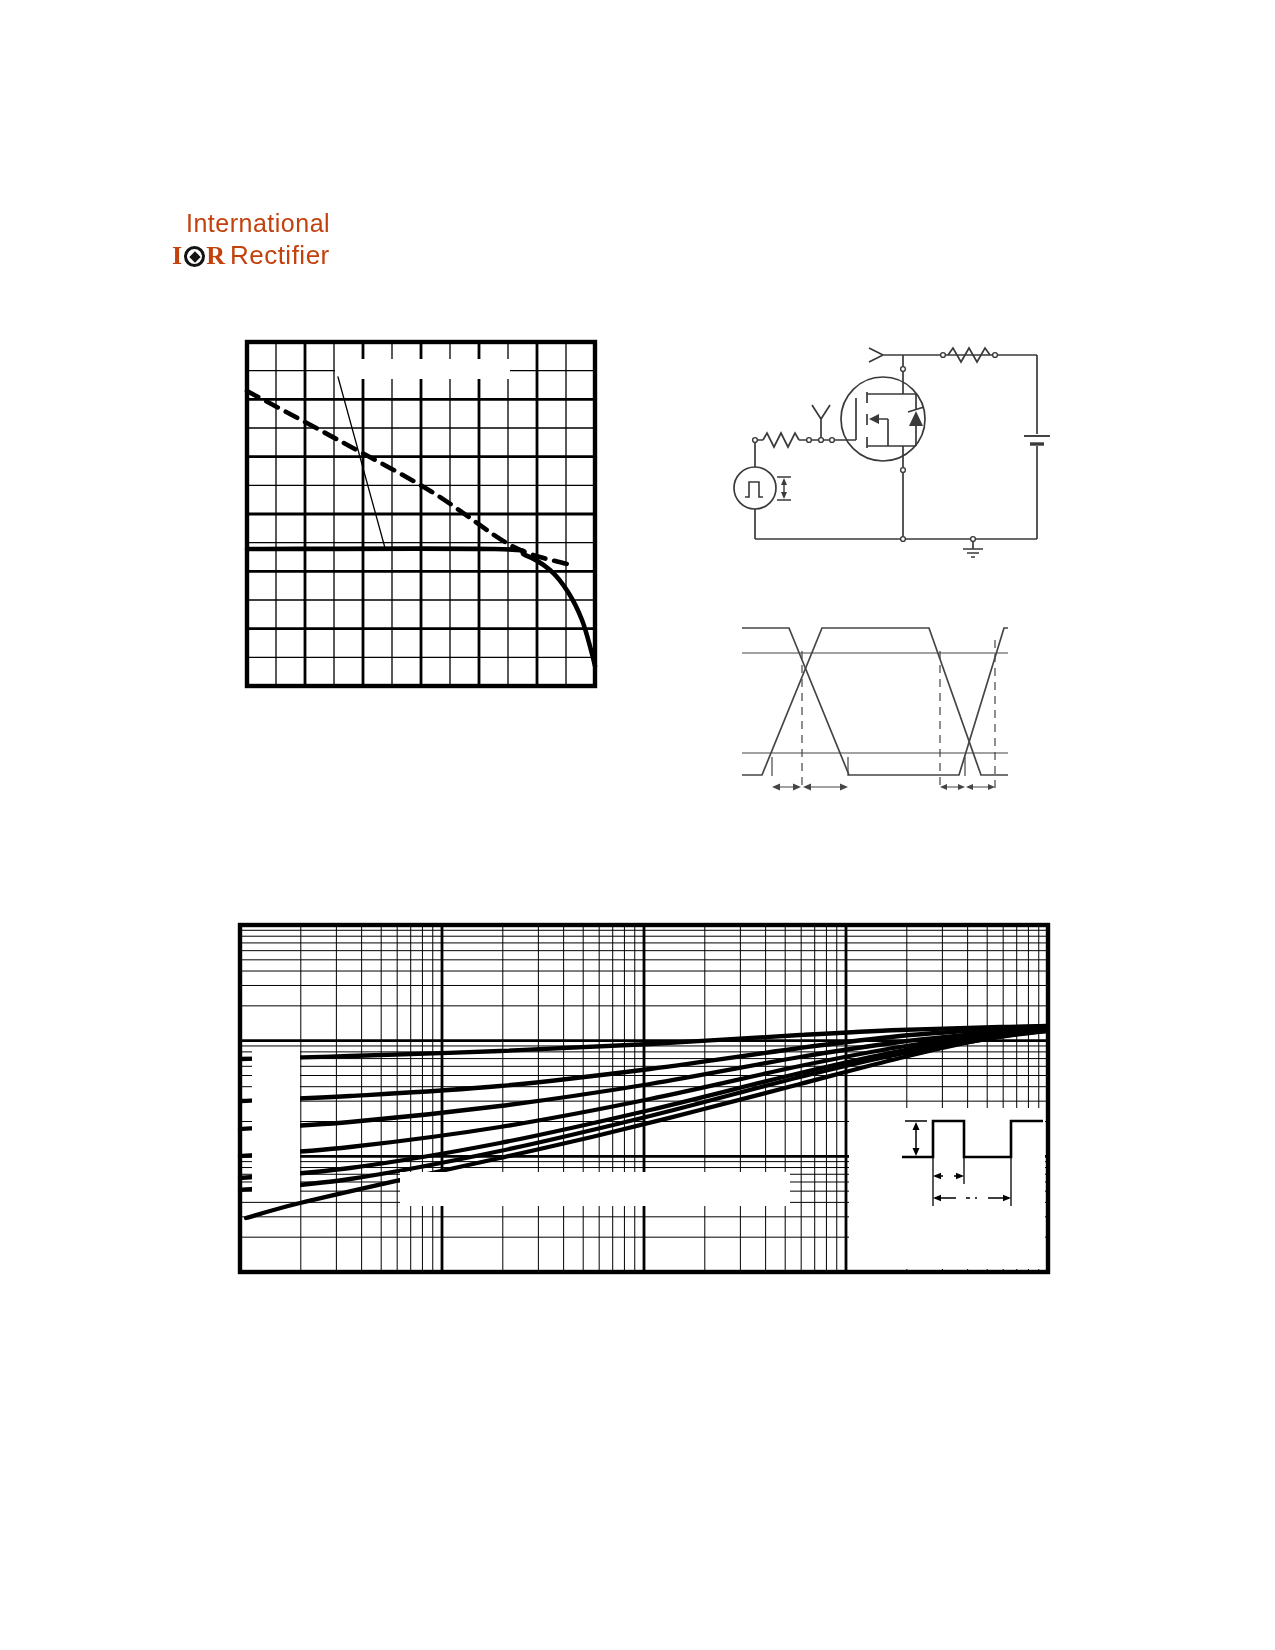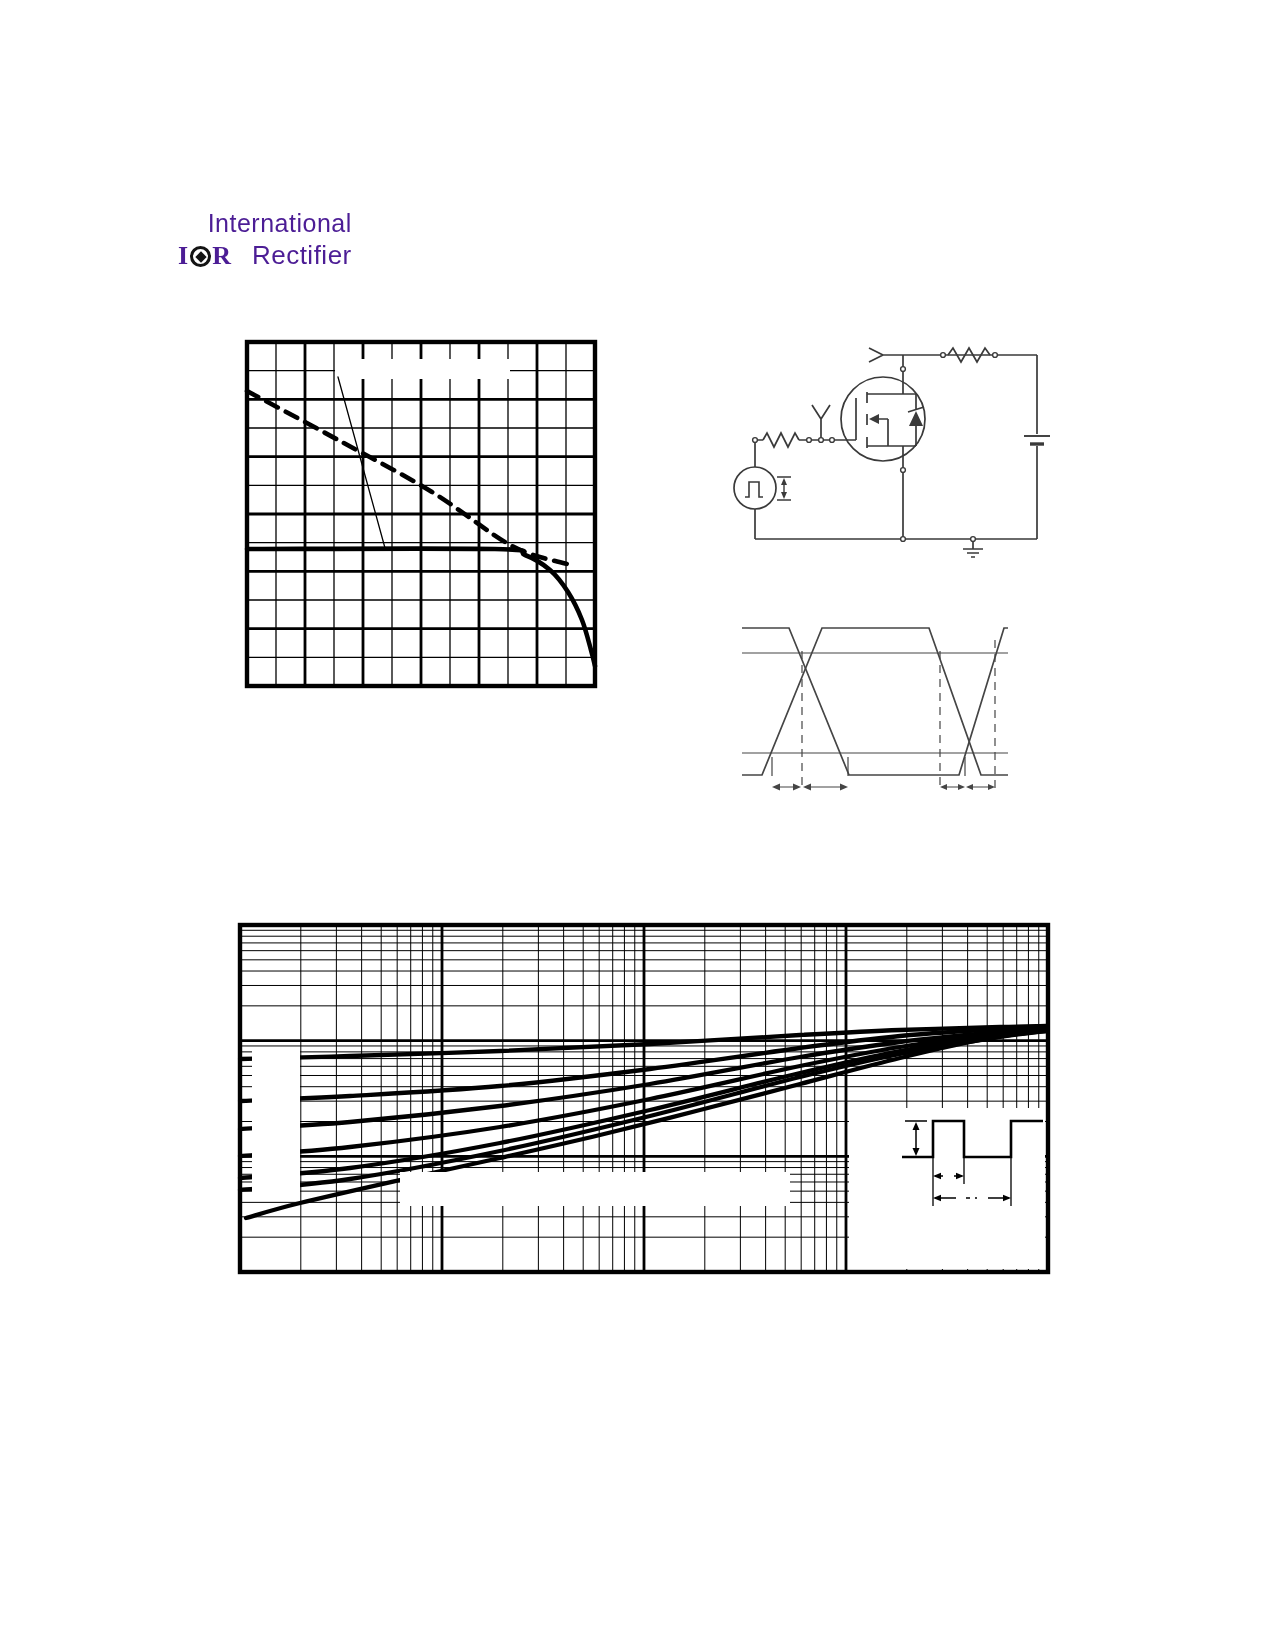--- a/index.html
+++ b/index.html
@@ -1,27 +1,27 @@
 <!DOCTYPE html>
 <html><head>
 <meta charset="utf-8">
 <style>
   html,body{margin:0;padding:0;background:#e8e8e8;}
   .page{position:relative;width:1275px;height:1650px;background:#fff;overflow:hidden;
         font-family:"Liberation Sans",sans-serif;margin:0 auto;}
   .canvas{position:absolute;left:0;top:0;width:1275px;height:1650px;}
-  .logo{position:absolute;left:178px;top:209px;color:#4c1d95;text-align:right;}
+  .logo{position:absolute;left:172px;top:209px;color:#c2410c;}
   .logo-top{font-size:25px;letter-spacing:.5px;margin-left:14px;}
   .logo-bottom{display:flex;align-items:center;margin-top:2px;}
   .ior{font-weight:bold;font-size:26px;letter-spacing:1px;display:flex;align-items:center;font-family:"Liberation Serif",serif;}
   .omark{display:inline-block;width:15px;height:15px;border:3px solid #141414;border-radius:50%;
          position:relative;margin:0 1px;top:1px;}
   .omark .diamond{position:absolute;left:50%;top:50%;width:8px;height:8px;background:#141414;
          transform:translate(-50%,-50%) rotate(45deg);}
-  .rect-text{font-size:26px;margin-left:20px;letter-spacing:.5px;}
+  .rect-text{font-size:26px;margin-left:4px;letter-spacing:.5px;}
 </style>
 </head>
 <body>
 
 <div class="page">
 
   <div class="logo">
     <div class="logo-top">International</div>
     <div class="logo-bottom">
       <span class="ior">

